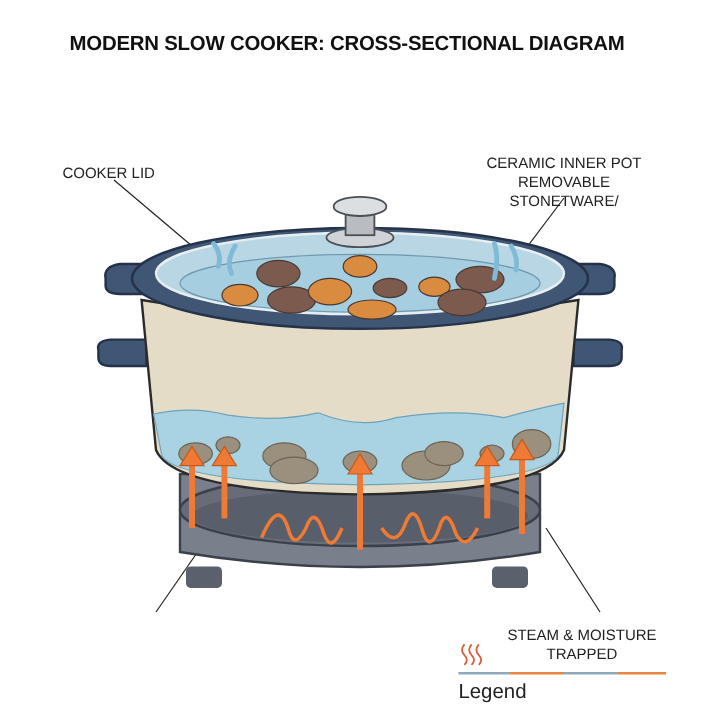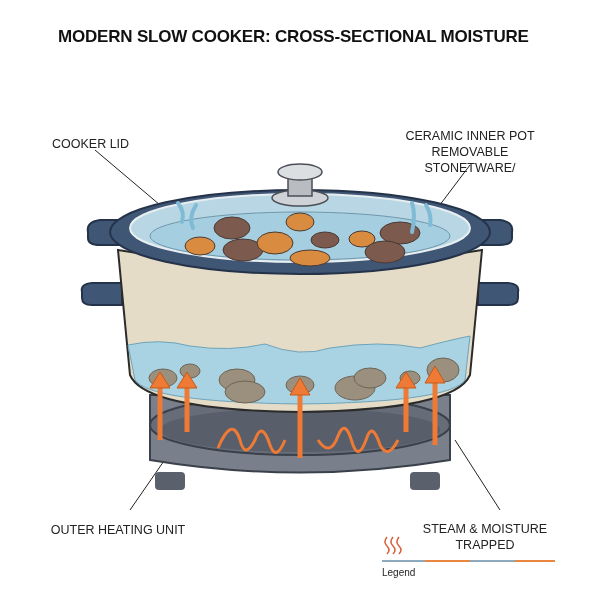--- a/index.html
+++ b/index.html
@@ -1,25 +1,25 @@
 <!DOCTYPE html>
 <html><head>
 <meta charset="utf-8">
 <style>
   html,body{margin:0;padding:0;background:#fff;}
   body{width:600px;height:600px;position:relative;overflow:hidden;font-family:"Liberation Sans","DejaVu Sans",sans-serif;color:#111;}
   .title{position:absolute;left:58px;top:27px;font-size:17px;font-weight:bold;letter-spacing:-0.2px;}
   .lbl{position:absolute;font-size:12.5px;color:#222;line-height:16px;text-align:center;}
   svg{position:absolute;left:0;top:0;}
-  .legend-text{position:absolute;left:382px;top:567px;font-size:10px;color:#222;}
+  .legend-text{position:absolute;left:382px;top:567px;font-size:17px;color:#222;}
 </style>
 </head>
 <body>
 
-<div class="title">MODERN SLOW COOKER: CROSS-SECTIONAL MOISTURE</div>
+<div class="title">MODERN SLOW COOKER: CROSS-SECTIONAL DIAGRAM</div>
 
 <svg width="600" height="600" viewBox="0 0 600 600">
 
   <g stroke="#222" stroke-width="1" fill="none">
     <line x1="95" y1="150" x2="160" y2="205"></line>
     <line x1="470" y1="165" x2="430" y2="218"></line>
     <line x1="130" y1="510" x2="175" y2="445"></line>
     <line x1="455" y1="440" x2="500" y2="510"></line>
   </g>
 
@@ -118,19 +118,18 @@
     <line x1="515" y1="561" x2="555" y2="561" stroke="#e9863f" stroke-width="2"></line>
   </g>
 </svg>
 
 <div class="lbl" style="left:52px;top:136px;">COOKER LID</div>
 <div class="lbl" style="left:385px;top:128px;width:170px;">
   <div>CERAMIC INNER POT</div>
   <div>REMOVABLE STONETWARE/</div>
 </div>
 <div class="lbl" style="left:28px;top:522px;width:180px;">
-  <div>OUTER HEATING UNIT</div>
 </div>
 <div class="lbl" style="left:410px;top:521px;width:150px;">
   <div>STEAM &amp; MOISTURE</div>
   <div>TRAPPED</div>
 </div>
 <div class="legend-text">Legend</div>
 
 </body></html>

